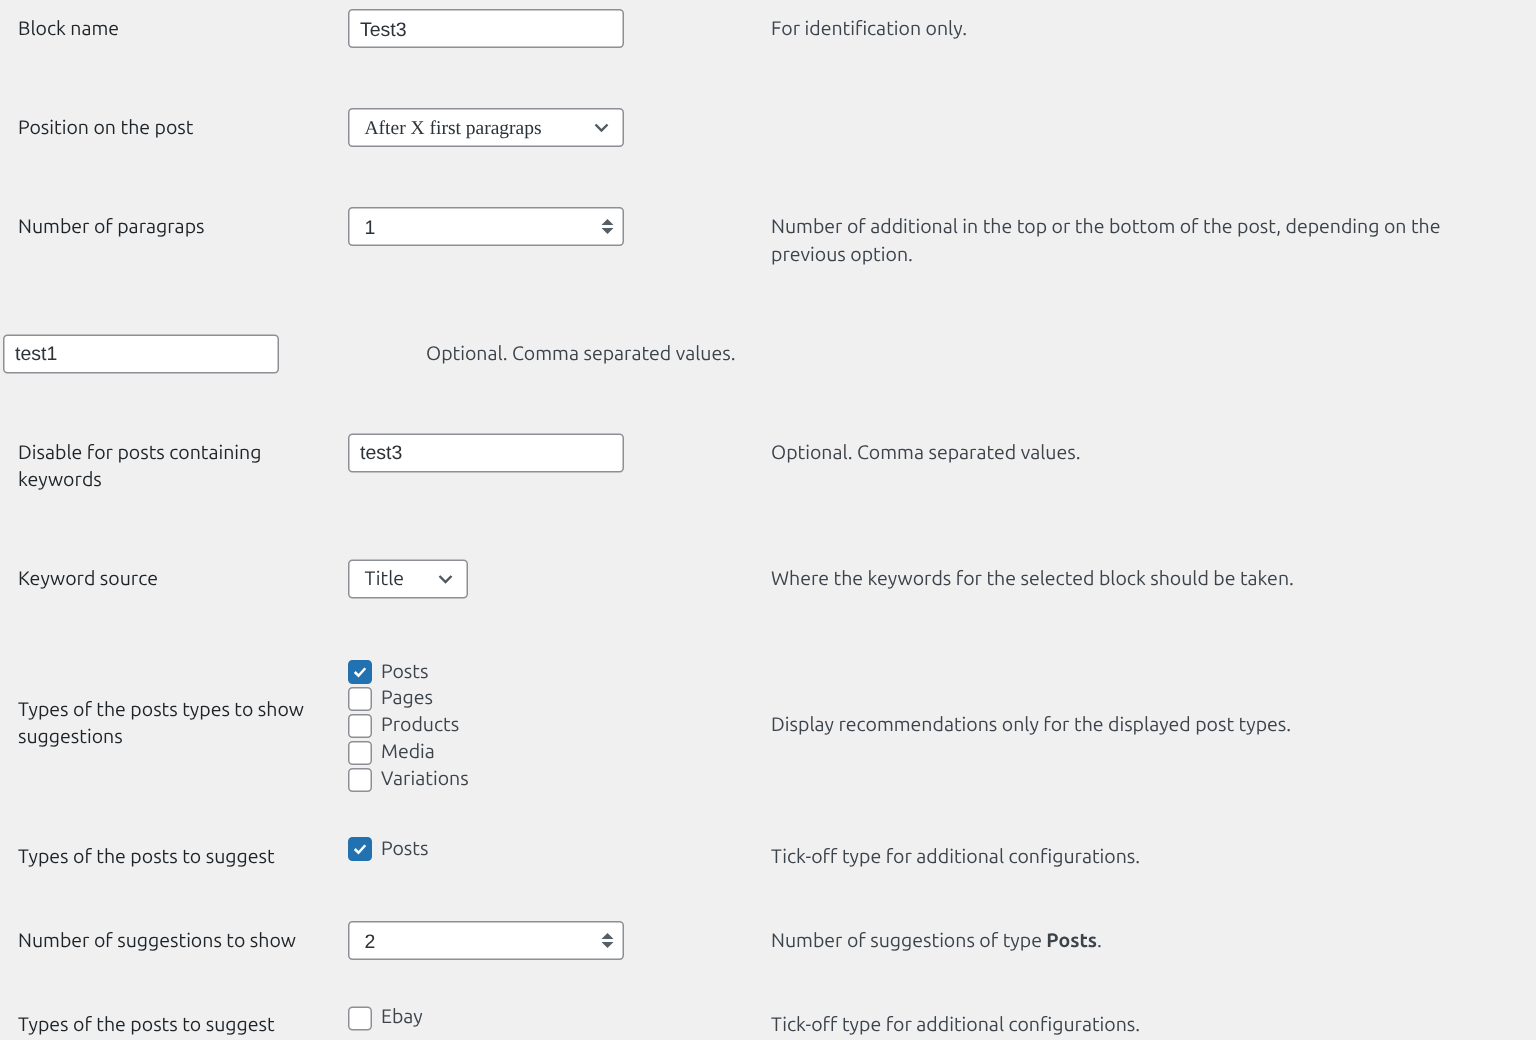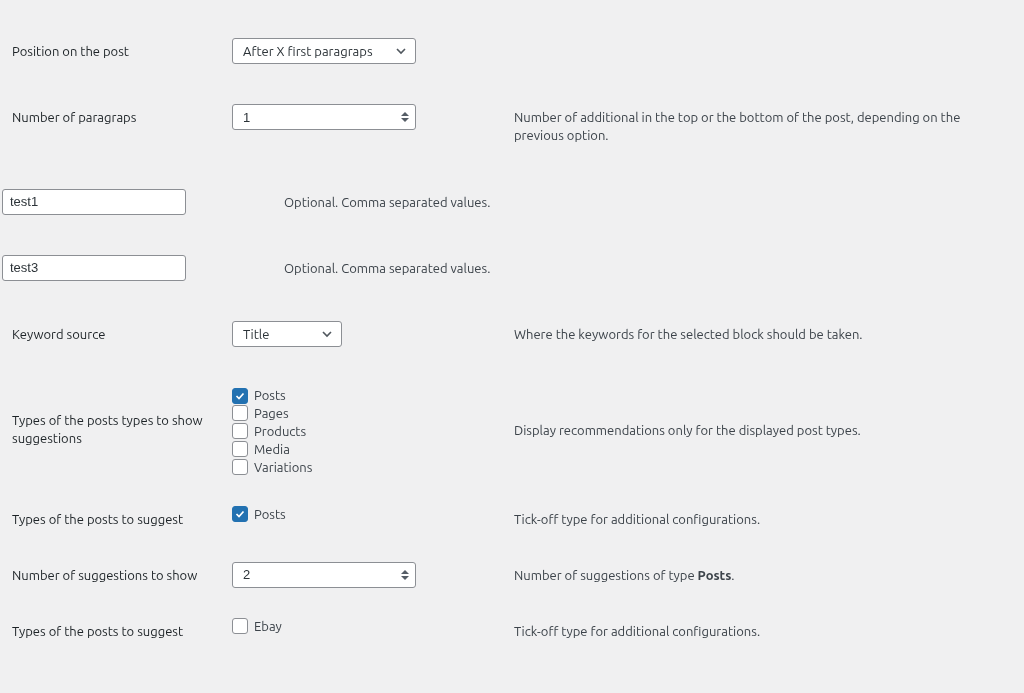--- a/index.html
+++ b/index.html
@@ -116,22 +116,22 @@
     height: 26px;
     border: 1px solid #8c8f94;
     border-radius: 3px;
     background: #fff;
     padding: 0 28px 0 10px;
     font-size: 13px;
     color: #2c3338;
     box-sizing: border-box;
     cursor: pointer;
   }
-  .wp-select.w-wide { width: 184px; }
-  .wp-select.w-sm { width: 110px; }
+  .wp-select.w-wide { width: 184px; font-family: Liberation Serif, serif; }
+  .wp-select.w-sm { width: 80px; }
   .wp-select .caret {
     position: absolute;
     right: 8px;
     top: 50%;
     transform: translateY(-50%);
     pointer-events: none;
   }
   .wp-select .caret svg { display: block; }
 
   
@@ -154,20 +154,29 @@
     border-color: #2271b1;
   }
   .wp-cb.checked svg { display: block; }
   .wp-cb svg { display: none; }
 </style>
 </head>
 <body>
 
 <div class="form">
 
+  <div class="row">
+    <div class="label-col">
+        <span class="lbl">Block name</span>
+      </div>
+    <div class="input-col">
+      <input type="text" class="wp-text" value="Test3" style="">
+    </div>
+    <div class="desc-col">For identification only.</div>
+  </div>
 
   <div class="row gap-lg">
     <div class="label-col">
         <span class="lbl">Position on the post</span>
       </div>
     <div class="input-col">
       <div class="wp-select w-wide">
         <span>After X first paragraps</span>
         <span class="caret">
           <svg width="12" height="12" viewBox="0 0 12 12">
@@ -192,20 +201,23 @@
   </div>
 
   <div class="row gap-lg">
     <div class="input-col">
       <input type="text" class="wp-text" value="test1" style="">
     </div>
     <div class="desc-col">Optional. Comma separated values.</div>
   </div>
 
   <div class="row gap-lg">
+    <div class="label-col">
+        <span class="lbl">Disable for posts containing keywords</span>
+      </div>
     <div class="input-col">
       <input type="text" class="wp-text" value="test3" style="">
     </div>
     <div class="desc-col">Optional. Comma separated values.</div>
   </div>
 
   <div class="row gap-lg">
     <div class="label-col">
         <span class="lbl">Keyword source</span>
       </div>

